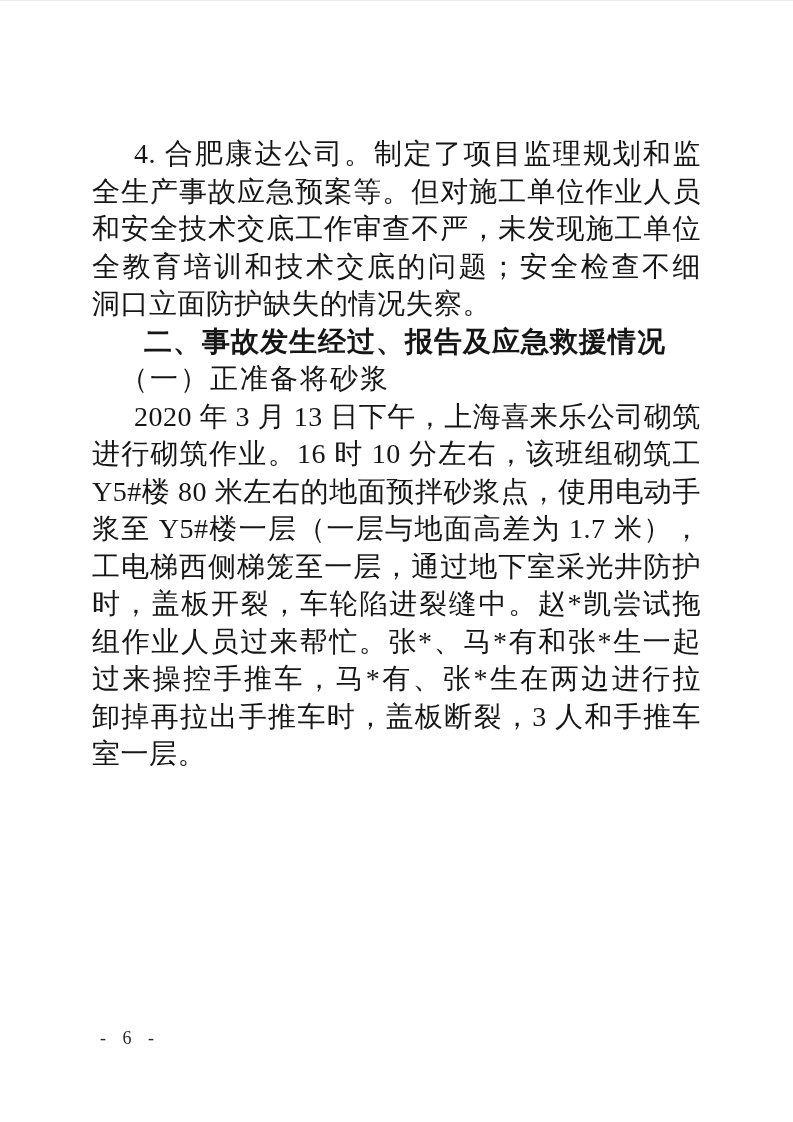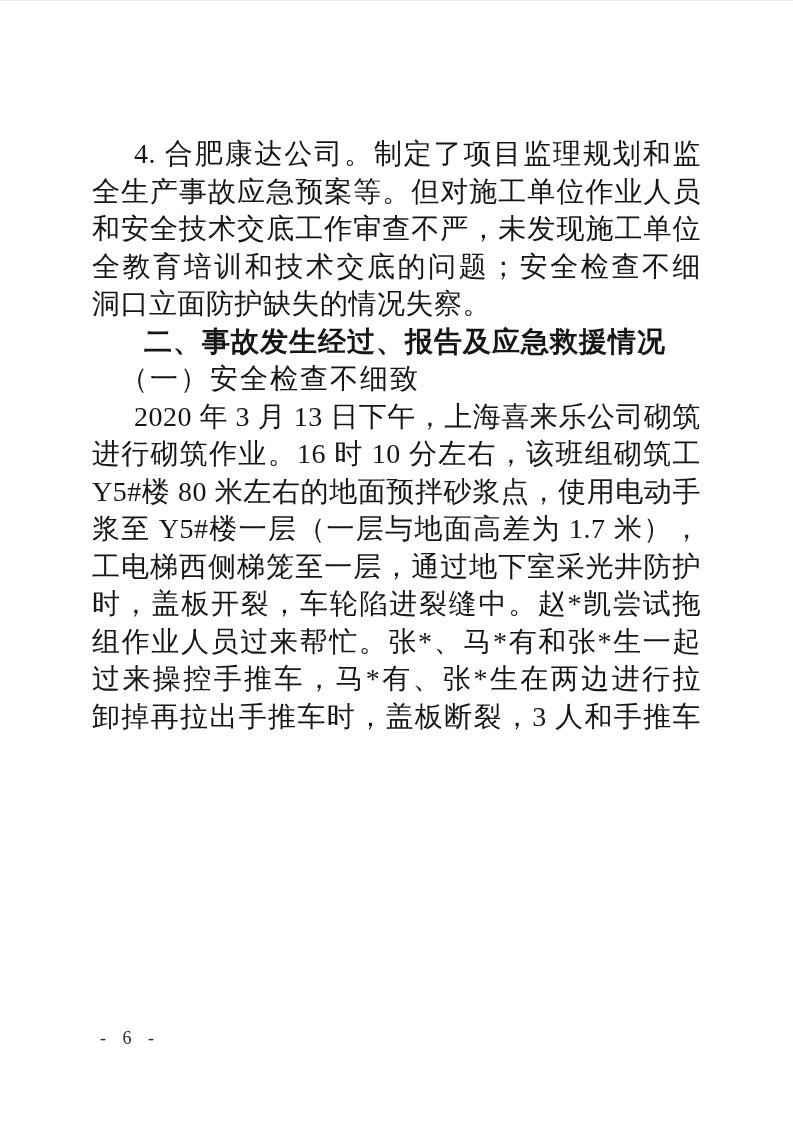--- a/index.html
+++ b/index.html
@@ -68,26 +68,27 @@
 <body>
 
 <div class="page">
   <div class="textblock">
     <div class="line indent">4. 合肥康达公司。制定了项目监理规划和监理实施细则、安</div>
     <div class="line">全生产事故应急预案等。但对施工单位作业人员的安全教育培训</div>
     <div class="line">和安全技术交底工作审查不严，未发现施工单位未按规定开展安</div>
     <div class="line">全教育培训和技术交底的问题；安全检查不细致，对事发采光井</div>
     <div class="line noj">洞口立面防护缺失的情况失察。</div>
     <div class="line heading">二、事故发生经过、报告及应急救援情况</div>
-    <div class="line subheading">（一）安全检查不细致</div>
+    <div class="line subheading">（一）正准备将砂浆</div>
     <div class="line indent">2020 年 3 月 13 日下午，上海喜来乐公司砌筑班组在 Y5#楼</div>
     <div class="line">进行砌筑作业。16 时 10 分左右，该班组砌筑工人赵*凯从距离</div>
     <div class="line">Y5#楼 80 米左右的地面预拌砂浆点，使用电动手推车运送满车砂</div>
     <div class="line">浆至 Y5#楼一层（一层与地面高差为 1.7 米），当乘坐 Y5#楼施</div>
     <div class="line">工电梯西侧梯笼至一层，通过地下室采光井防护盖板进入一层内</div>
     <div class="line">时，盖板开裂，车轮陷进裂缝中。赵*凯尝试拖拽未果，喊同班</div>
     <div class="line">组作业人员过来帮忙。张*、马*有和张*生一起过去帮忙，张*</div>
     <div class="line">过来操控手推车，马*有、张*生在两边进行拉抬，正准备将砂浆</div>
     <div class="line">卸掉再拉出手推车时，盖板断裂，3 人和手推车同时坠落至地下</div>
+    <div class="line noj">室一层。</div>
   </div>
 
   <div class="pagenum">- 6 -</div>
 </div>
 
 </body></html>

